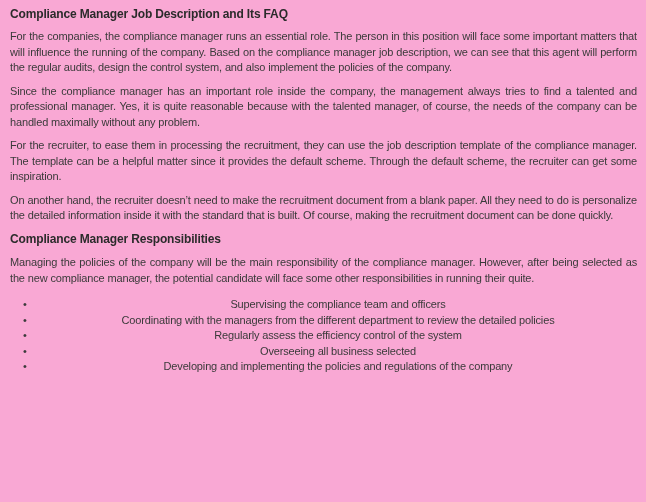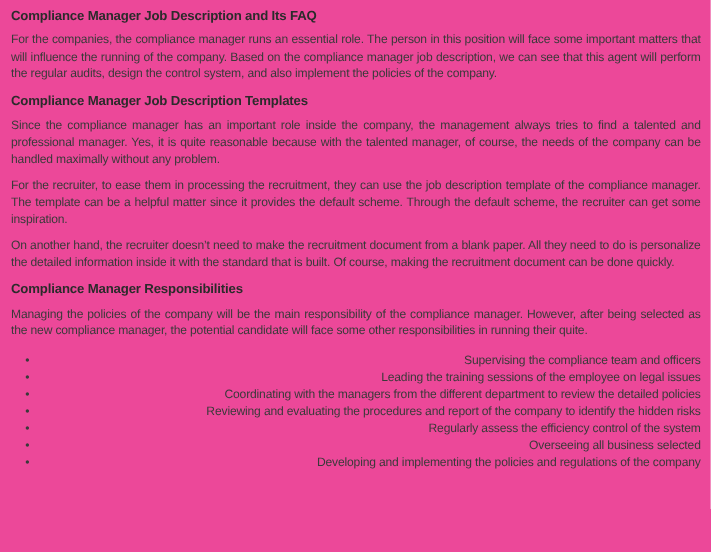--- a/index.html
+++ b/index.html
@@ -15,21 +15,21 @@
   .page {
     box-sizing: border-box;
     width: 646px;
     height: 502px;
     padding: 7px 9px 0 10px;
     font-family: "Liberation Sans", sans-serif;
     font-size: 11px;
     line-height: 15.5px;
     letter-spacing: -0.15px;
     color: #3a3a3a;
-    background: #ec4899;
+    background: #f9a8d4;
   }
   .heading {
     font-size: 12px;
     font-weight: bold;
     color: #2b2b2b;
     line-height: 15px;
     margin: 0 0 7px 0;
   }
   .heading.mid {
     margin-bottom: 8.5px;
@@ -47,55 +47,52 @@
   }
   .bullet-list {
     list-style: none;
     margin: 0;
     padding: 0;
   }
   .bullet-list li {
     position: relative;
     padding-left: 29px;
     line-height: 15.5px;
-    text-align: right;
+    text-align: center;
   }
   .bullet-list li::before {
     content: "\2022";
     position: absolute;
     left: 13px;
     top: 0;
     color: #3a3a3a;
   }
 </style>
 </head>
 <body>
 
 <div class="page">
 
   <h2 class="heading">Compliance Manager Job Description and Its FAQ</h2>
 
   <p class="para">For the companies, the compliance manager runs an essential role. The person in this position will face some important matters that will influence the running of the company. Based on the compliance manager job description, we can see that this agent will perform the regular audits, design the control system, and also implement the policies of the company.</p>
 
-  <h2 class="heading mid">Compliance Manager Job Description Templates</h2>
 
   <p class="para">Since the compliance manager has an important role inside the company, the management always tries to find a talented and professional manager. Yes, it is quite reasonable because with the talented manager, of course, the needs of the company can be handled maximally without any problem.</p>
 
   <p class="para">For the recruiter, to ease them in processing the recruitment, they can use the job description template of the compliance manager. The template can be a helpful matter since it provides the default scheme. Through the default scheme, the recruiter can get some inspiration.</p>
 
   <p class="para">On another hand, the recruiter doesn’t need to make the recruitment document from a blank paper. All they need to do is personalize the detailed information inside it with the standard that is built. Of course, making the recruitment document can be done quickly.</p>
 
   <h2 class="heading mid">Compliance Manager Responsibilities</h2>
 
   <p class="para two-line">Managing the policies of the company will be the main responsibility of the compliance manager. However, after being selected as the new compliance manager, the potential candidate will face some other responsibilities in running their quite.</p>
 
 
   <ul class="bullet-list">
     <li>Supervising the compliance team and officers</li>
-    <li>Leading the training sessions of the employee on legal issues</li>
     <li>Coordinating with the managers from the different department to review the detailed policies</li>
-    <li>Reviewing and evaluating the procedures and report of the company to identify the hidden risks</li>
     <li>Regularly assess the efficiency control of the system</li>
     <li>Overseeing all business selected</li>
     <li>Developing and implementing the policies and regulations of the company</li>
   </ul>
 
 </div>
 
 </body></html>

